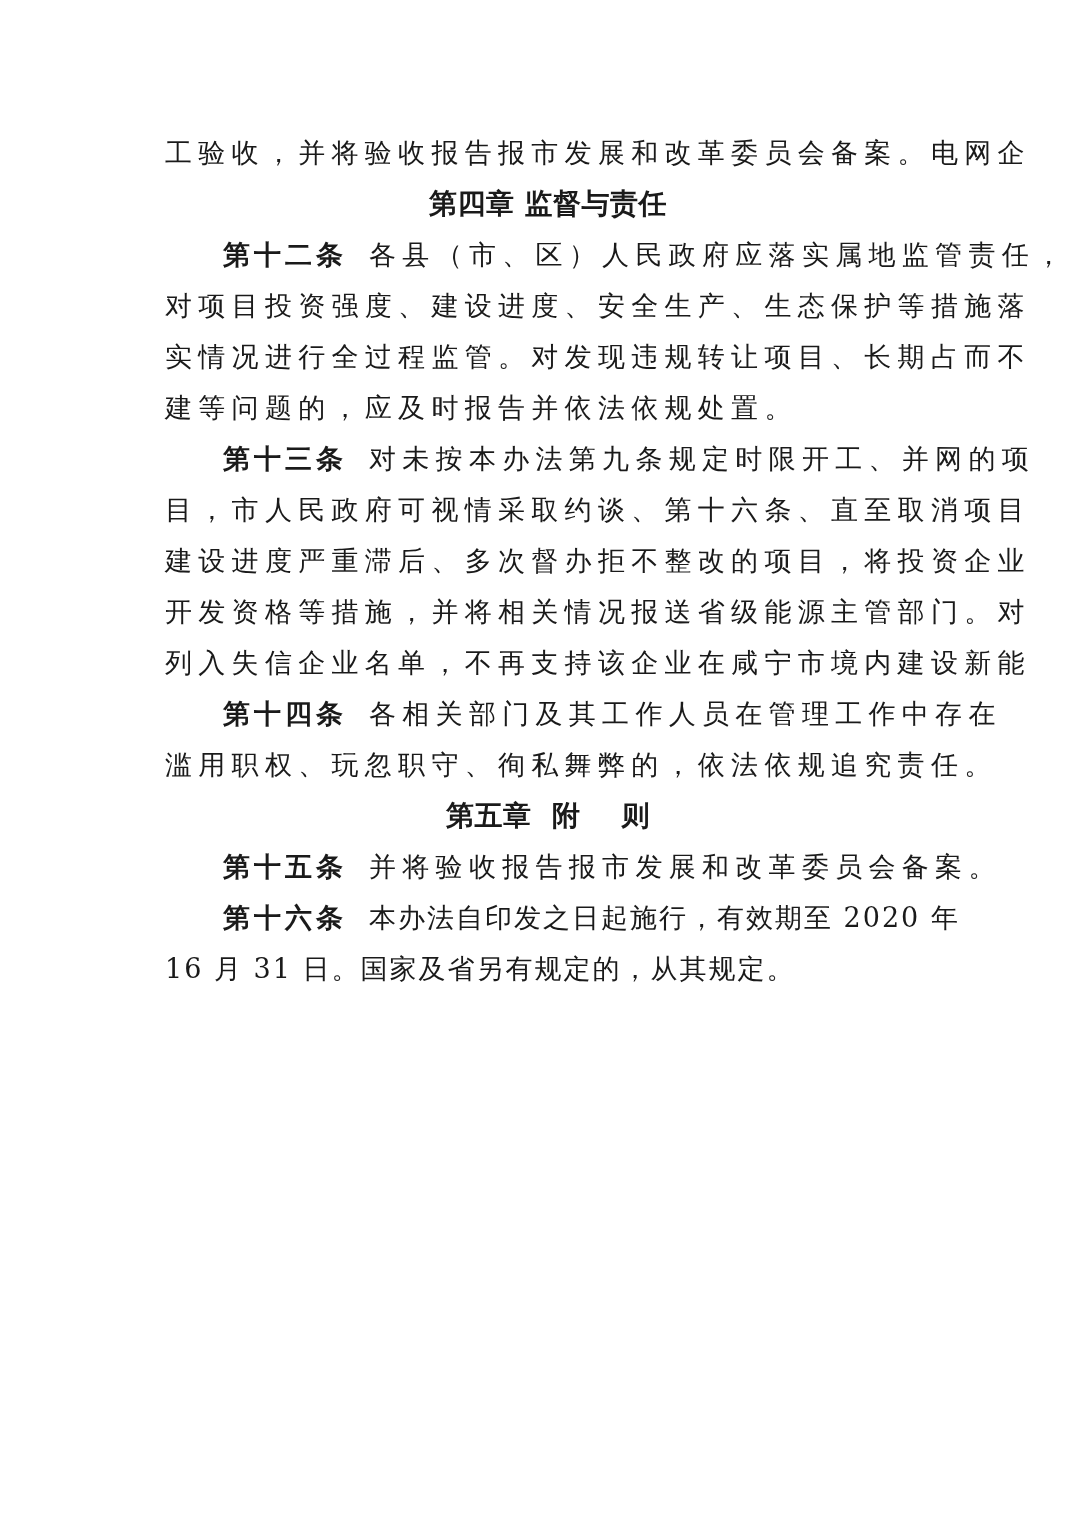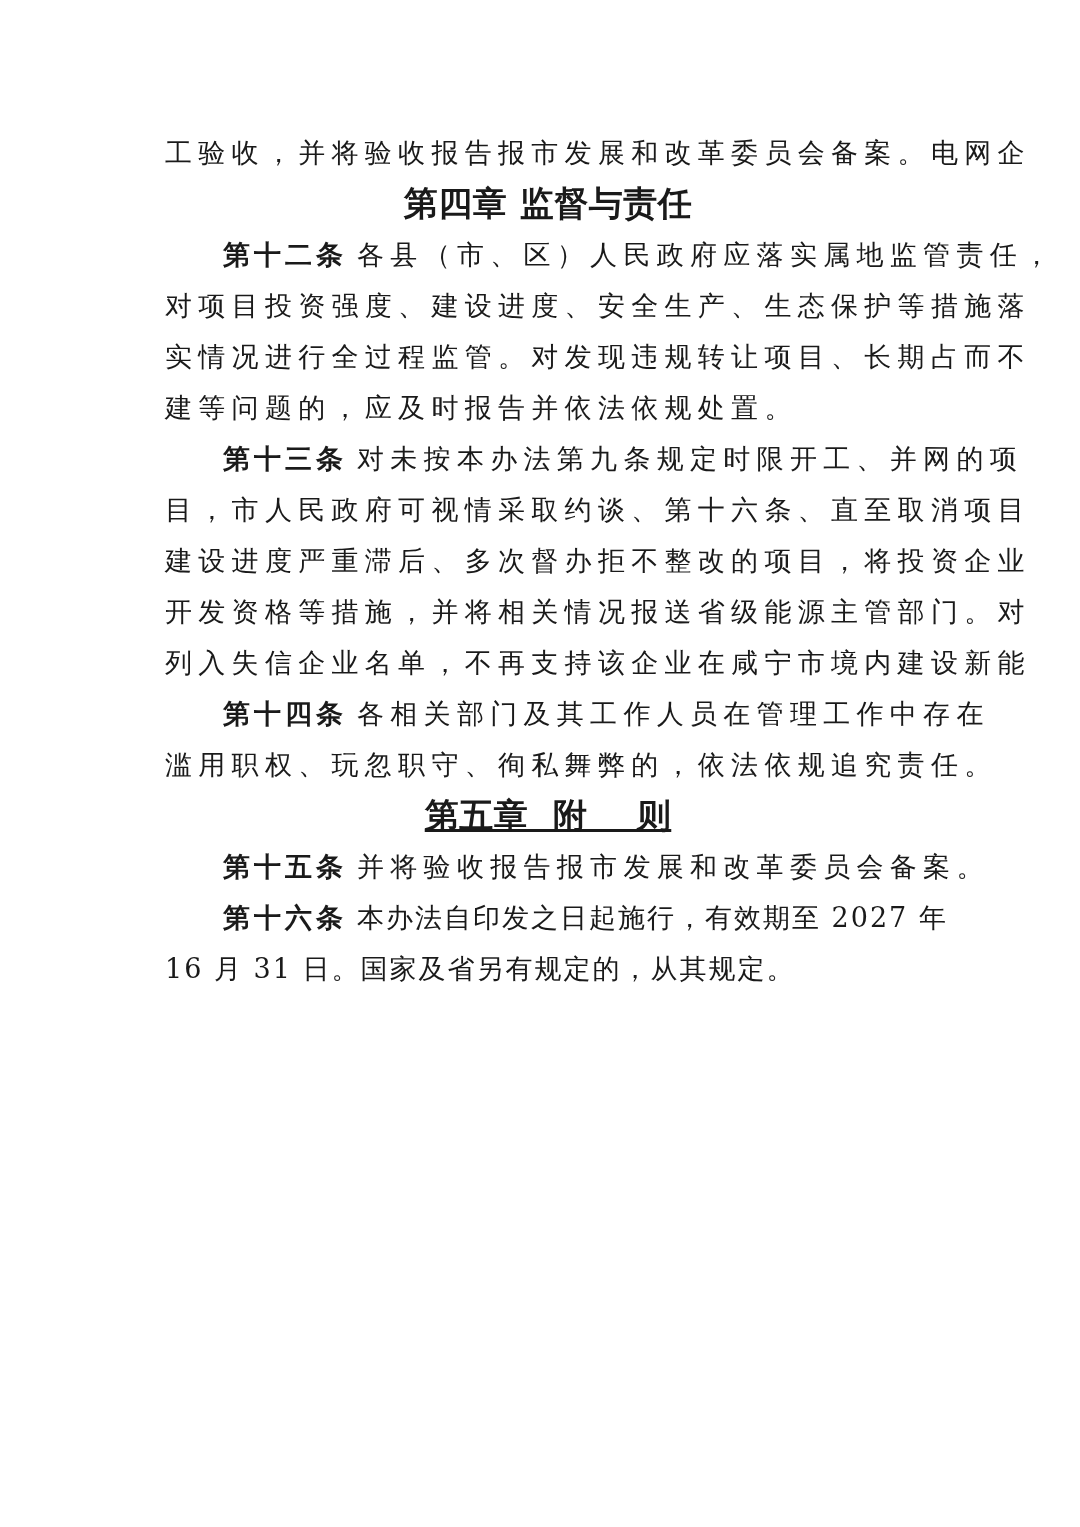--- a/index.html
+++ b/index.html
@@ -27,32 +27,32 @@
       font-size: 27px;
       white-space: nowrap;
       letter-spacing: 6.3px;
     }
     .indent {
       padding-left: 58px;
     }
     .heading {
       height: 51px;
       line-height: 51px;
-      font-size: 34px;
+      font-size: 28px;
       font-weight: bold;
       text-align: center;
       font-family: "DejaVu Sans", "Liberation Sans", sans-serif;
       letter-spacing: 0.5px;
       margin-left: 14px;
     }
     .art {
       font-weight: bold;
       font-family: Liberation Sans, sans-serif;
       letter-spacing: 4px;
-      margin-right: 10px;
+      margin-right: 22px;
     }
     .tight {
       letter-spacing: 2px;
     }
   </style>
 </head>
 <body>
 
 <div class="page">
 
@@ -67,20 +67,20 @@
 
   <div class="line indent"><span class="art">第十三条</span><span>对未按本办法第九条规定时限开工、并网的项</span></div>
   <div class="line">目，市人民政府可视情采取约谈、第十六条、直至取消项目</div>
   <div class="line">建设进度严重滞后、多次督办拒不整改的项目，将投资企业</div>
   <div class="line">开发资格等措施，并将相关情况报送省级能源主管部门。对</div>
   <div class="line">列入失信企业名单，不再支持该企业在咸宁市境内建设新能</div>
 
   <div class="line indent"><span class="art">第十四条</span><span>各相关部门及其工作人员在管理工作中存在</span></div>
   <div class="line">滥用职权、玩忽职守、徇私舞弊的，依法依规追究责任。</div>
 
-  <div class="heading" style="white-space:pre;text-decoration:underline;">第五章  附    则</div>
+  <div class="heading" style="white-space:pre;">第五章  附    则</div>
 
   <div class="line indent"><span class="art">第十五条</span><span>并将验收报告报市发展和改革委员会备案。</span></div>
 
-  <div class="line indent"><span class="art">第十六条</span><span class="tight">本办法自印发之日起施行，有效期至 2027 年</span></div>
+  <div class="line indent"><span class="art">第十六条</span><span class="tight">本办法自印发之日起施行，有效期至 2020 年</span></div>
   <div class="line tight">16 月 31 日。国家及省另有规定的，从其规定。</div>
 
 </div>
 
 </body></html>

